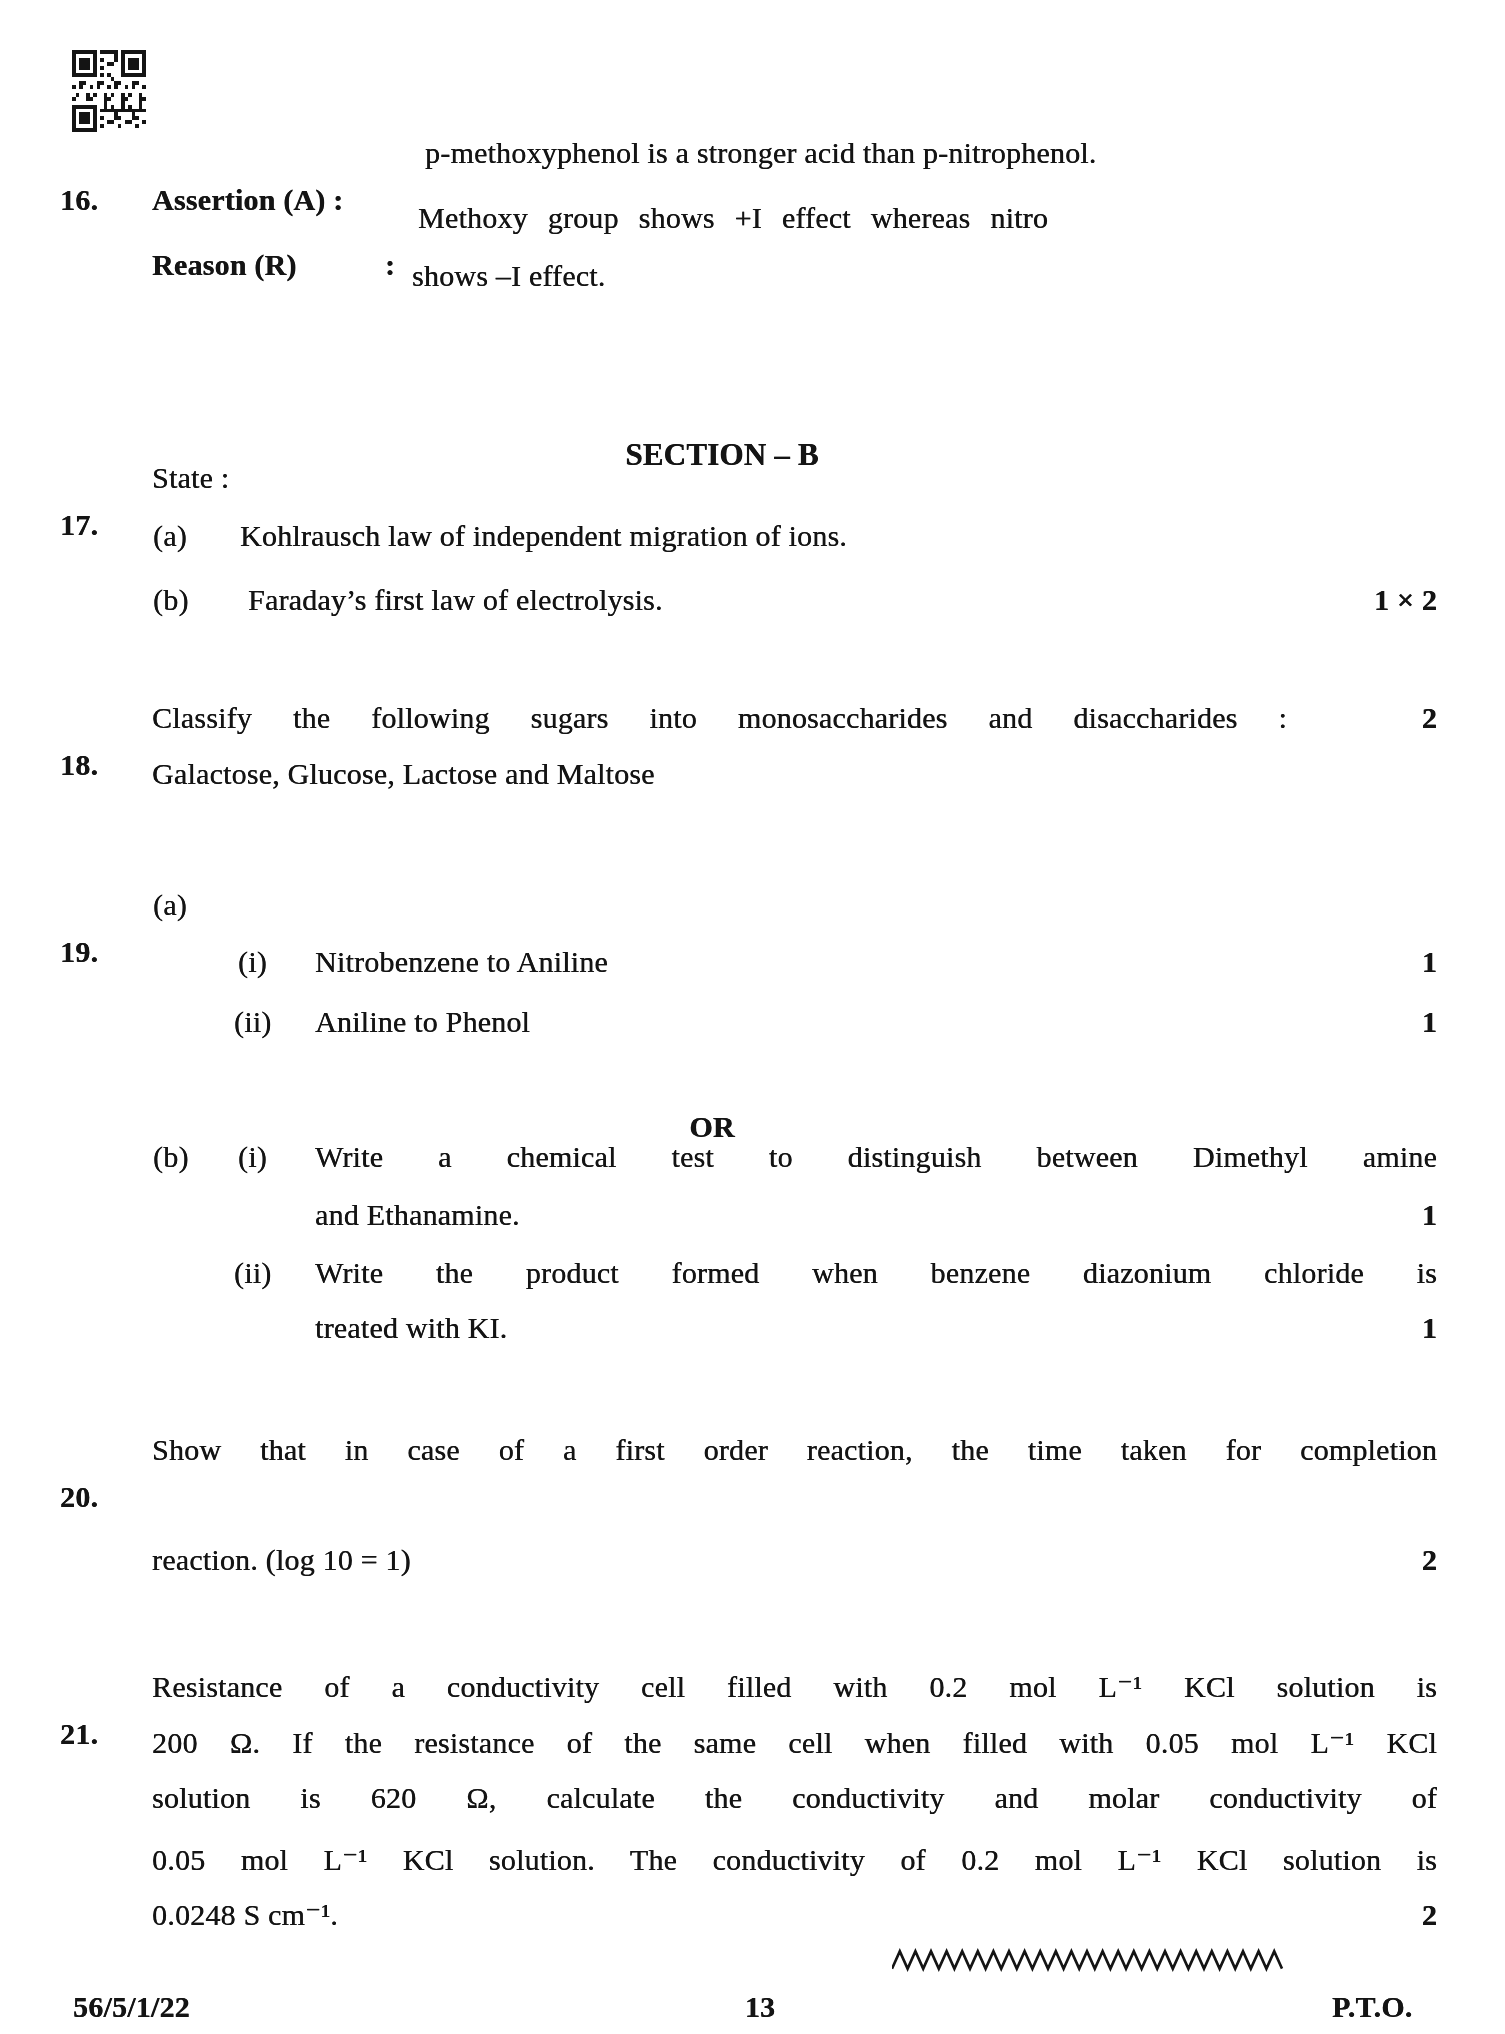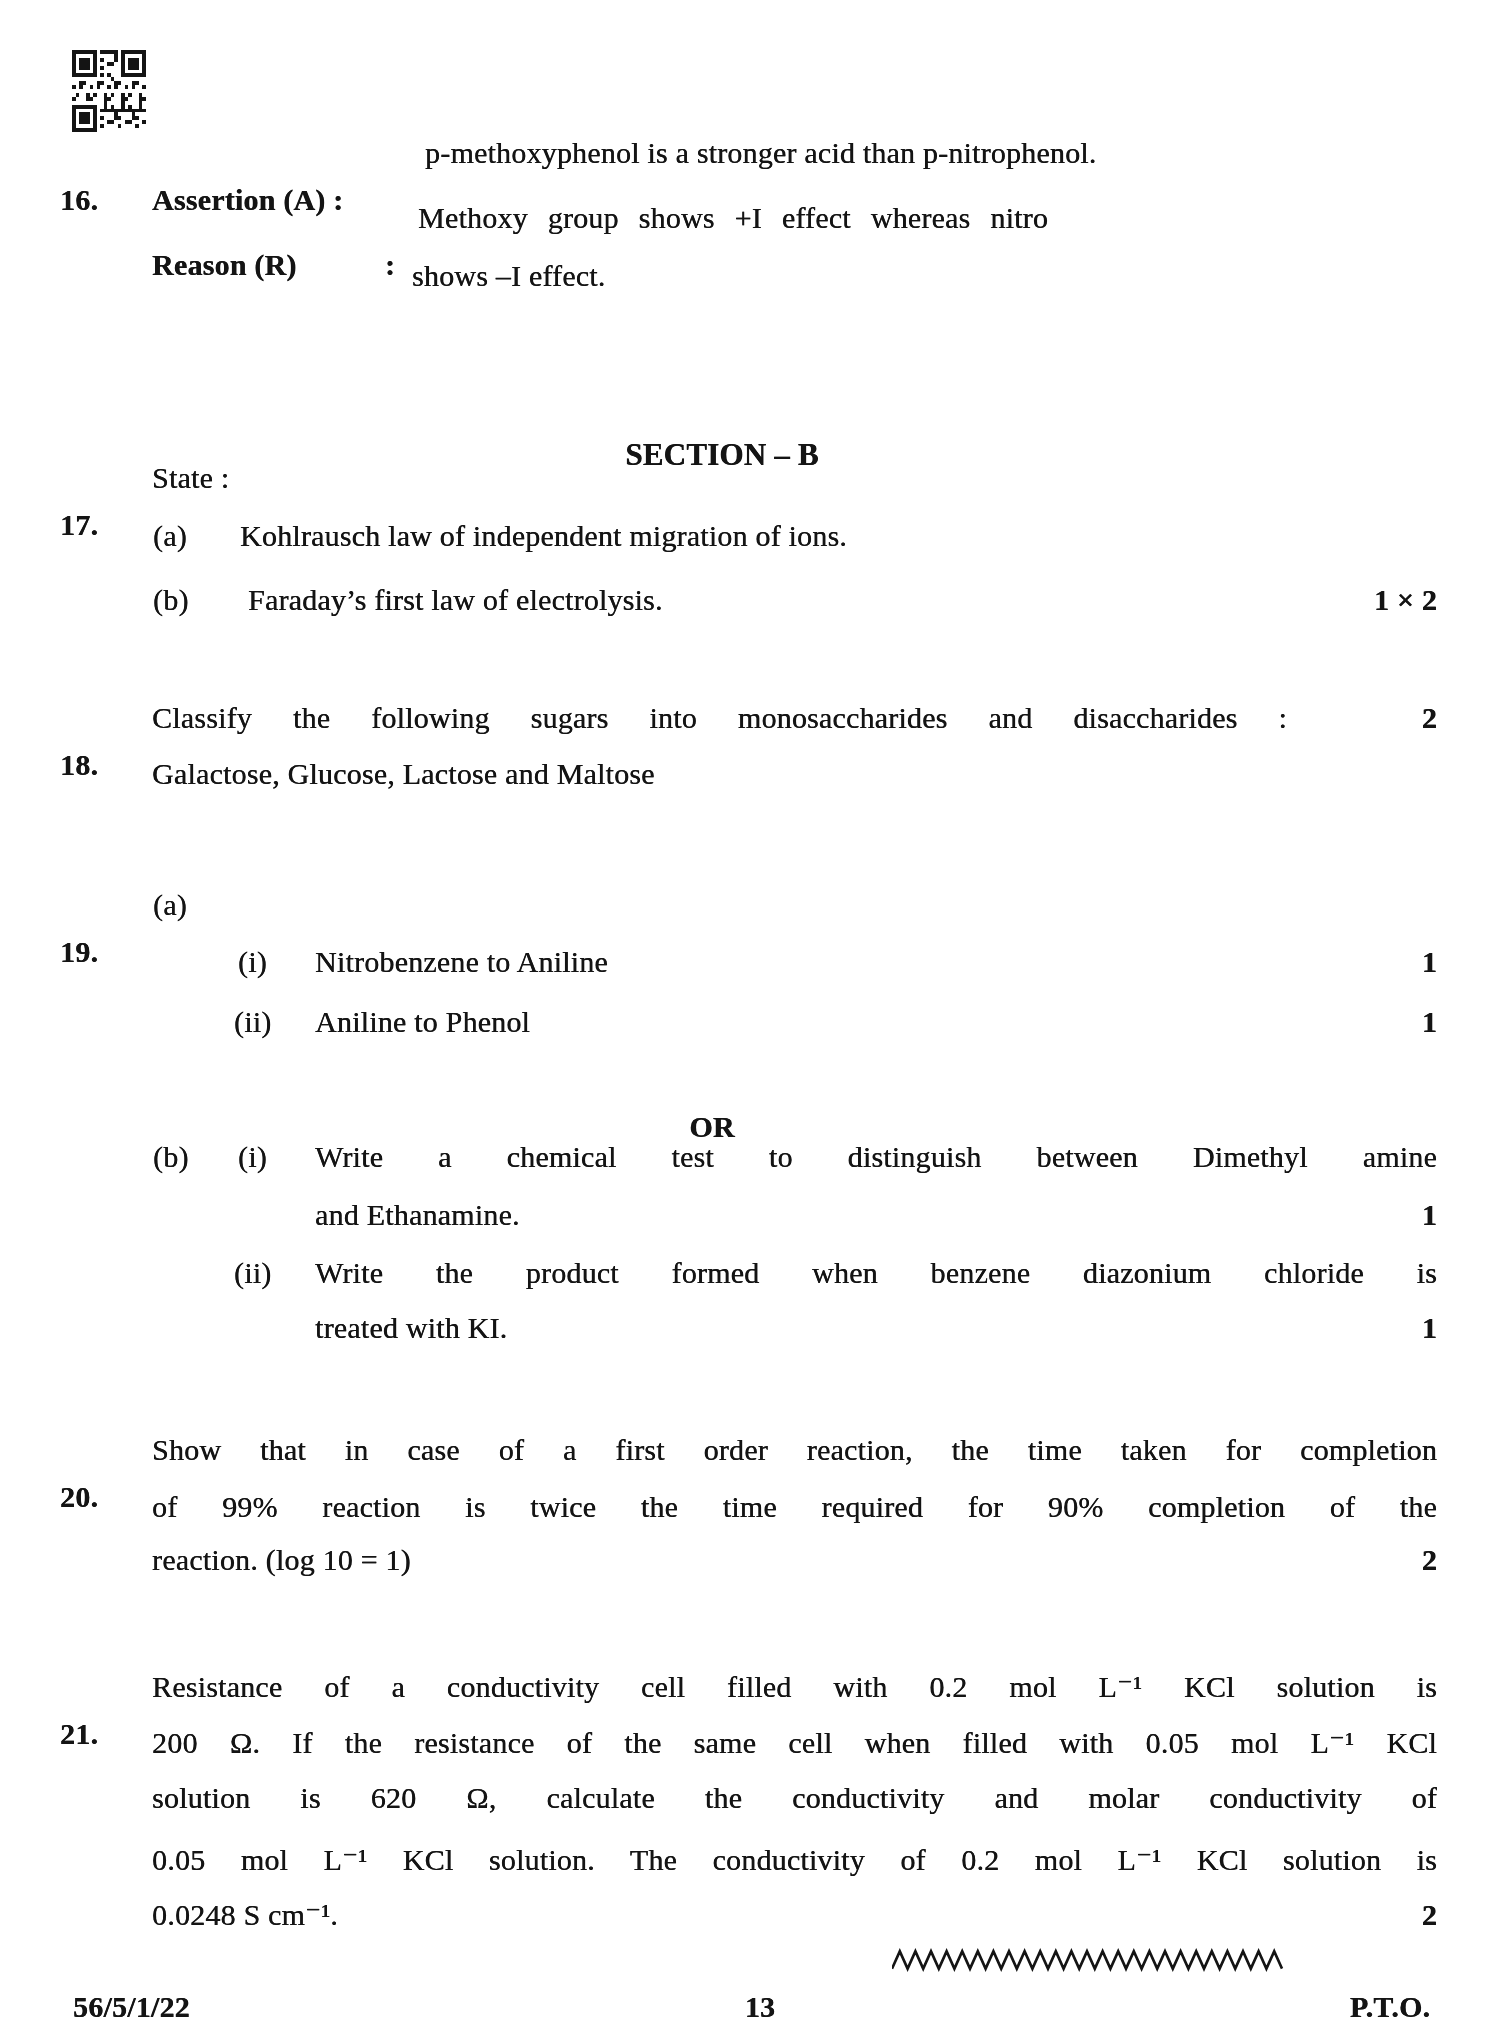--- a/index.html
+++ b/index.html
@@ -175,32 +175,31 @@
   <div class="t just" style="left:315px;top:1137px;width:1122px">Write a chemical test to distinguish between Dimethyl amine</div>
   <div class="t" style="left:315px;top:1195px">and Ethanamine.</div>
   <div class="t mark" style="top:1195px">1</div>
   <div class="t" style="left:234px;top:1253px">(ii)</div>
   <div class="t just" style="left:315px;top:1253px;width:1122px">Write the product formed when benzene diazonium chloride is</div>
   <div class="t" style="left:315px;top:1308px">treated with KI.</div>
   <div class="t mark" style="top:1308px">1</div>
 
   <div class="t b" style="left:60px;top:1430px">20.</div>
   <div class="t just" style="left:152px;top:1430px;width:1285px">Show that in case of a first order reaction, the time taken for completion</div>
-  <div class="t just" style="left:152px;top:1487px;width:1285px">of 99% reaction is twice the time required for 90% completion of the</div>
   <div class="t" style="left:152px;top:1540px">reaction. (log 10 = 1)</div>
   <div class="t mark" style="top:1540px">2</div>
 
   <div class="t b" style="left:60px;top:1667px">21.</div>
   <div class="t just" style="left:152px;top:1667px;width:1285px">Resistance of a conductivity cell filled with 0.2 mol L⁻¹ KCl solution is</div>
   <div class="t just" style="left:152px;top:1723px;width:1285px">200 Ω. If the resistance of the same cell when filled with 0.05 mol L⁻¹ KCl</div>
   <div class="t just" style="left:152px;top:1778px;width:1285px">solution is 620 Ω, calculate the conductivity and molar conductivity of</div>
   <div class="t just" style="left:152px;top:1840px;width:1285px">0.05 mol L⁻¹ KCl solution. The conductivity of 0.2 mol L⁻¹ KCl solution is</div>
   <div class="t" style="left:152px;top:1895px">0.0248 S cm⁻¹.</div>
   <div class="t mark" style="top:1895px">2</div>
 
   <div class="t b" style="left:73px;top:1940px">56/5/1/22</div>
   <div class="t b center" style="left:700px;top:1940px;width:120px">13</div>
   <svg class="squiggle" viewBox="0 0 392 22" preserveAspectRatio="none">
     <polyline id="squiggle-poly" fill="none" stroke="#141414" stroke-width="2.6" points="0,19 7.8,3 15.6,19 23.4,3 31.2,19 39,3 46.8,19 54.6,3 62.4,19 70.2,3 78,19 85.8,3 93.6,19 101.39999999999999,3 109.2,19 117,3 124.8,19 132.6,3 140.4,19 148.2,3 156,19 163.79999999999998,3 171.6,19 179.4,3 187.2,19 195,3 202.79999999999998,19 210.6,3 218.4,19 226.2,3 234,19 241.79999999999998,3 249.6,19 257.4,3 265.2,19 273,3 280.8,19 288.59999999999997,3 296.4,19 304.2,3 312,19 319.8,3 327.59999999999997,19 335.4,3 343.2,19 351,3 358.8,19 366.59999999999997,3 374.4,19 382.2,3 390,19"></polyline>
   </svg>
-  <div class="t b" style="left:1332px;top:1940px;width:116px;text-align:center">P.T.O.</div>
+  <div class="t b" style="left:1332px;top:1940px;width:116px;text-align:left">P.T.O.</div>
 
 </div>
 
 </body></html>

